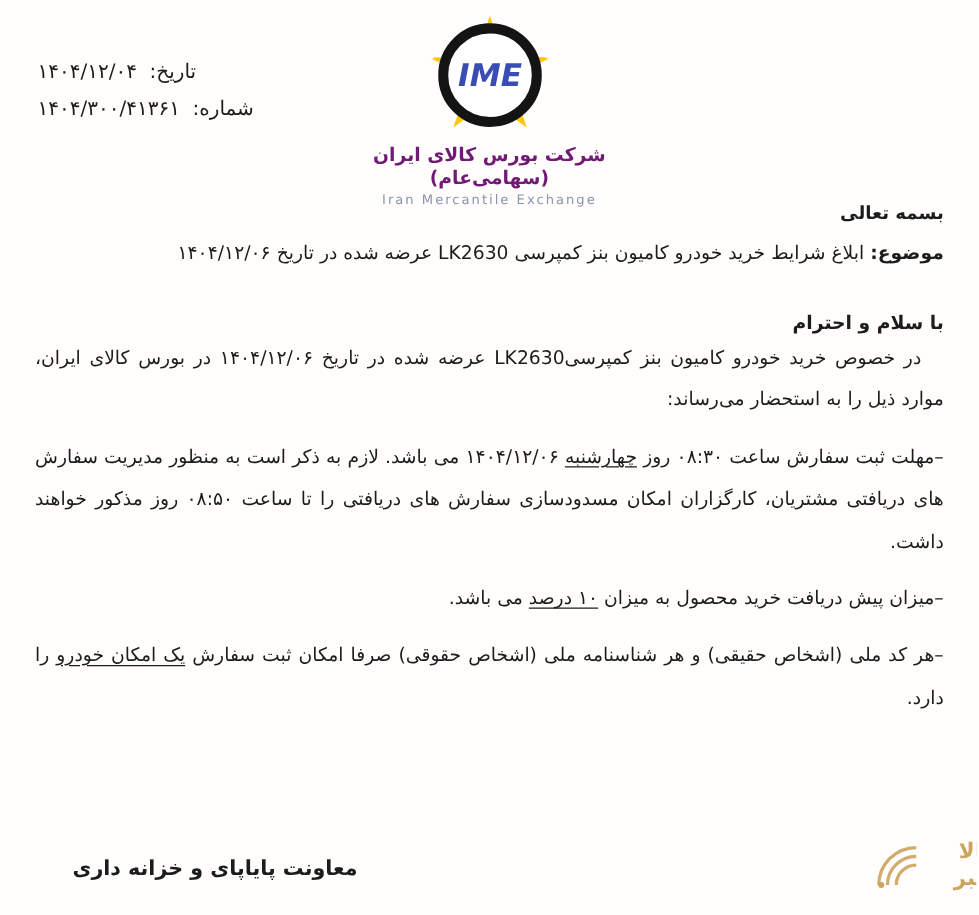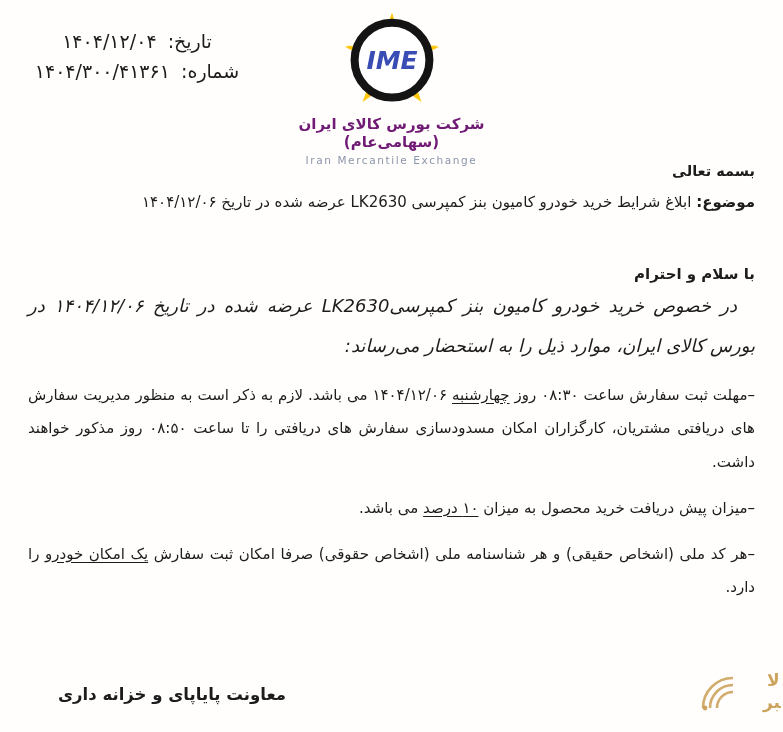--- a/index.html
+++ b/index.html
@@ -6,46 +6,46 @@
   body{
     width:783px;height:732px;
     background:#fffefc;
     font-family:"DejaVu Sans", sans-serif;
     color:#1c1c1c;
     position:relative;
     overflow:hidden;
   }
   
   .meta{
-    position:absolute;top:26px;left:30px;width:214px;
-    direction:rtl;text-align:center;
-    font-size:19px;line-height:30px;
+    position:absolute;top:42px;left:30px;width:214px;
+    direction:rtl;text-align:left;
+    font-size:16px;line-height:30px;
   }
   .meta .label{font-weight:normal;}
   .meta .value{margin-right:5px;}
   
   .logo-wrap{
     position:absolute;top:12px;left:50%;transform:translateX(-50%);
     width:260px;text-align:center;
   }
   .brand-fa{color:#701a75;font-weight:bold;font-size:15px;margin-top:1px;direction:rtl;}
   .brand-en{color:#8a96ab;font-size:10.5px;letter-spacing:1.6px;margin-top:3px;}
   
   .content{
     position:absolute;top:163px;right:28px;left:28px;
     direction:rtl;
   }
   .bismillah{text-align:right;font-weight:bold;font-size:14.5px;}
   .recipient{margin-top:26px;font-weight:bold;font-size:15.5px;}
   .subject{margin-top:9px;font-size:15px;line-height:1.9;}
   .subject .b{font-weight:bold;}
-  .salutation{margin-top:48px;font-weight:bold;font-size:15px;}
+  .salutation{margin-top:32px;font-weight:bold;font-size:15px;}
   .intro{
-    margin-top:3px;font-size:18px;line-height:2.25;
-    text-align:justify;text-indent:18px;font-style:italic;
+    margin-top:3px;font-size:15px;line-height:2.25;
+    text-align:justify;text-indent:18px;
   }
   .bullet{
     font-size:15px;line-height:2.25;text-align:justify;margin-top:12px;
   }
   .bullet:first-of-type{margin-top:17px;}
   .u{text-decoration:underline;text-underline-offset:3px;}
   .signature{
     position:absolute;left:58px;top:641px;
     direction:rtl;font-weight:bold;font-size:16.5px;margin-top:44px;
   }

